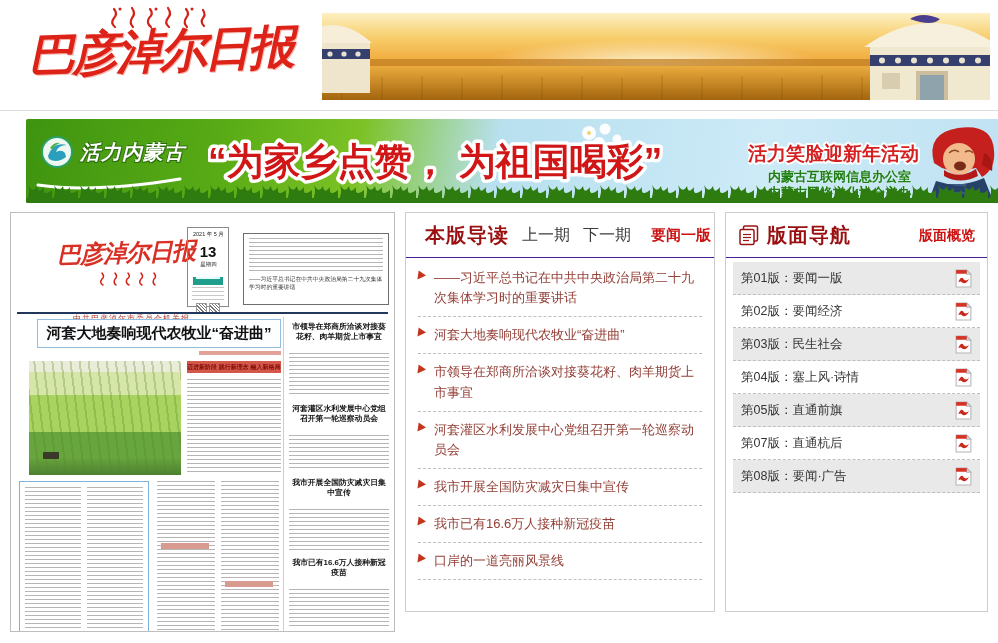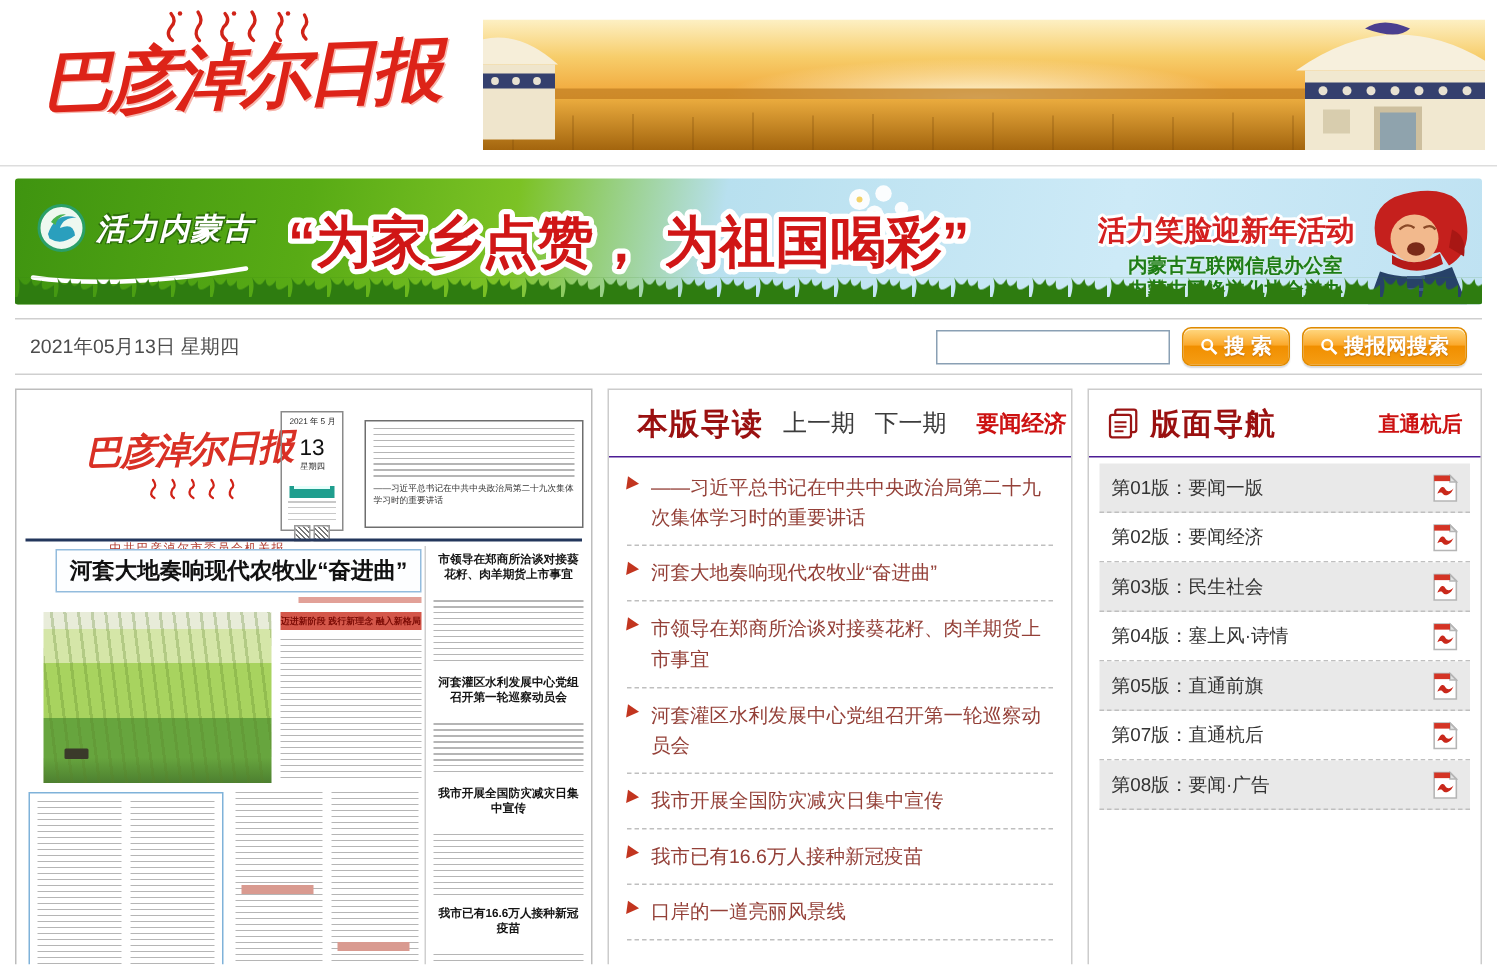--- a/index.html
+++ b/index.html
@@ -11,21 +11,21 @@
   .header { position:relative; height:110px; }
   .masthead { position:absolute; left:18px; top:2px; width:300px; height:106px; }
   .mast-mongol { position:absolute; left:88px; top:4px; }
   .mast-title { position:absolute; left:10px; top:18px; font-family:"DejaVu Serif","Liberation Serif",serif;
     font-weight:bold; font-style:italic; font-size:47px; color:#dd2318; letter-spacing:-3px;
     transform:rotate(-2deg); text-shadow:1px 1px 0 #f6b7ae; white-space:nowrap; }
   .header-photo { position:absolute; left:322px; top:13px; width:668px; height:87px; overflow:hidden; }
   .header-rule { border-top:1px solid #ddd; }
 
   
-  .banner-wrap { padding:8px 10px 0 10px; }
+  .banner-wrap { padding:8px 10px 0 26px; }
   .banner { position:relative; width:978px; height:84px; overflow:hidden; border-radius:2px;
     background:linear-gradient(100deg,#3f9410 0%,#58ab15 20%,#7cc225 34%,#b8e0ef 48%,#cdeaf7 75%,#bfe2f2 100%); }
   .banner-logo { position:absolute; left:14px; top:16px; display:flex; align-items:center; gap:6px; }
   .banner-logo-text { color:#fff; font-weight:bold; font-style:italic; font-size:20px;
     text-shadow:1px 1px 0 #2c6d0b, -1px 1px 0 #2c6d0b, 1px -1px 0 #2c6d0b; letter-spacing:1px; }
   .logo-swoosh { position:absolute; left:8px; top:56px; }
   .flowers { position:absolute; left:545px; top:2px; }
   .banner-slogan { position:absolute; left:182px; top:12px; }
   .banner-activity { position:absolute; left:722px; top:20px; }
   .banner-orgs { position:absolute; left:742px; top:50px; color:#1e7d16; font-weight:bold; font-size:13px; line-height:1.25;
@@ -48,21 +48,21 @@
   .content { display:flex; gap:10px; padding:9px 10px 0 10px; align-items:flex-start; }
 
   
   .paper { position:relative; width:385px; height:420px; background:#fff; border:1px solid #bdbdbd; overflow:hidden; cursor:pointer; }
   .p-mast-title { position:absolute; left:46px; top:24px; font-family:"DejaVu Serif","Liberation Serif",serif;
     font-weight:bold; font-style:italic; font-size:24px; color:#d93025; letter-spacing:-1px; transform:rotate(-2deg); white-space:nowrap; }
   .p-mongol { position:absolute; left:86px; top:58px; }
   .p-mast-org { position:absolute; left:62px; top:100px; font-size:8px; color:#b03a2e; letter-spacing:1px; }
   .p-datebox { position:absolute; left:176px; top:14px; width:42px; height:80px; border:1px solid #8a8a8a; padding:2px; text-align:center; }
   .p-date-m { font-size:10px; transform:scale(.55); transform-origin:center top; width:180%; margin-left:-40%; color:#222; white-space:nowrap; }
-  .p-date-d { font-size:15px; font-weight:normal; color:#111; line-height:1.05; }
+  .p-date-d { font-size:15px; font-weight:bold; color:#111; line-height:1.05; }
   .p-date-w { font-size:10px; transform:scale(.55); transform-origin:center top; width:180%; margin-left:-40%; color:#222; white-space:nowrap; }
   .p-date-badge { width:30px; height:8px; background:#1f9e8e; margin:2px auto 2px; }
   .p-date-badge i { display:block; height:2px; margin:3px 3px 0; background:#e6fffb; }
   .p-qr-row { display:flex; gap:2px; justify-content:center; margin-top:2px; }
   .qr { width:11px; height:11px; border:1px solid #999; background:repeating-linear-gradient(45deg,#777 0 1px,#fff 1px 2.4px); }
   .p-quote { position:absolute; left:232px; top:20px; width:146px; height:72px; border:1px solid #6e6e6e; padding:4px 5px; }
   .p-quote-attr { margin-top:3px; font-size:10px; color:#333; transform:scale(.58); transform-origin:0 0; width:172%; line-height:1.35; }
   .p-rule { position:absolute; left:6px; right:6px; top:99px; border-top:2px solid #23365c; }
   .p-headline-box { position:absolute; left:26px; top:106px; width:244px; height:29px; border:1px solid #93bcdd; background:#fdfeff;
     display:flex; align-items:center; justify-content:center; font-weight:bold; font-size:15px; color:#111; white-space:nowrap; }
@@ -246,40 +246,20 @@
           <pattern id="grassp" width="26" height="18" patternUnits="userSpaceOnUse">
             <path d="M0 18 C3 10 4 5 2 0 C7 8 9 4 11 1 C12 8 15 6 18 2 C17 10 21 9 26 5 L26 18 Z" fill="#2e7c10"></path>
           </pattern>
         </defs>
         <rect width="978" height="18" fill="url(#grassp)"></rect>
         <rect y="13" width="978" height="5" fill="#2e7c10"></rect>
       </svg>
     </div>
   </div>
 
-  <div class="toolbar">
-    <span class="date-text">2021年05月13日 星期四</span>
-    <div class="search-zone">
-      <input class="search-input" type="text" style="">
-      <button class="btn-orange">
-        <svg width="12" height="12" viewBox="0 0 12 12">
-          <circle cx="4.8" cy="4.8" r="3.2" fill="none" stroke="#fff" stroke-width="1.6"></circle>
-          <line x1="7.4" y1="7.4" x2="11" y2="11" stroke="#fff" stroke-width="1.8"></line>
-        </svg>
-        <span>搜 索</span>
-      </button>
-      <button class="btn-orange">
-        <svg width="12" height="12" viewBox="0 0 12 12">
-          <circle cx="4.8" cy="4.8" r="3.2" fill="none" stroke="#fff" stroke-width="1.6"></circle>
-          <line x1="7.4" y1="7.4" x2="11" y2="11" stroke="#fff" stroke-width="1.8"></line>
-        </svg>
-        <span>搜报网搜索</span>
-      </button>
-    </div>
-  </div>
 
   <div class="content">
 
     <div class="paper">
       <div class="p-mast-title">巴彦淖尔日报</div>
       <svg class="p-mongol" width="66" height="16" viewBox="0 0 66 16">
         <g stroke="#d02318" stroke-width="1.5" fill="none" stroke-linecap="round">
           <path d="M5 2 q3 4 0 6 q-3 4 1 6"></path>
             <path d="M18 2 q3 4 0 6 q-2 4 1 6"></path>
           <path d="M31 2 q3 4 -1 6 q-2 4 2 6"></path>
@@ -366,21 +346,21 @@
               <circle cx="5" cy="10.5" r="1.2"></circle>
               <circle cx="9" cy="10.5" r="1.2"></circle>
               <circle cx="13" cy="10.5" r="1.2"></circle>
               <circle cx="17" cy="10.5" r="1.2"></circle>
           <circle cx="5" cy="14.5" r="1.2"></circle>
               <circle cx="9" cy="14.5" r="1.2"></circle>
               <circle cx="17" cy="14.5" r="1.2"></circle>
             </g>
           <circle cx="13" cy="14.5" r="1.6" fill="#d42020"></circle>
         </svg>
-        <a class="archive-link">要闻经济</a>
+        <a class="archive-link">要闻一版</a>
       </div>
       <ul class="article-list">
         <li class="article-item"><i class="tri"></i><span>——习近平总书记在中共中央政治局第二十九次集体学习时的重要讲话</span></li>
         <li class="article-item"><i class="tri"></i><span>河套大地奏响现代农牧业“奋进曲”</span></li>
         <li class="article-item"><i class="tri"></i><span>市领导在郑商所洽谈对接葵花籽、肉羊期货上市事宜</span></li>
         <li class="article-item"><i class="tri"></i><span>河套灌区水利发展中心党组召开第一轮巡察动员会</span></li>
         <li class="article-item"><i class="tri"></i><span>我市开展全国防灾减灾日集中宣传</span></li>
         <li class="article-item"><i class="tri"></i><span>我市已有16.6万人接种新冠疫苗</span></li>
         <li class="article-item"><i class="tri"></i><span>口岸的一道亮丽风景线</span></li>
       </ul>
@@ -391,21 +371,21 @@
         <svg width="22" height="21" viewBox="0 0 22 21">
           <rect x="5.5" y="1" width="14" height="15" rx="1.5" fill="#fff" stroke="#9a1414" stroke-width="1.5"></rect>
           <rect x="2" y="4.5" width="14" height="15" rx="1.5" fill="#fff" stroke="#9a1414" stroke-width="1.5"></rect>
           <g stroke="#9a1414" stroke-width="1.2">
               <line x1="5" y1="9.5" x2="13" y2="9.5"></line>
               <line x1="5" y1="12.5" x2="13" y2="12.5"></line>
               <line x1="5" y1="15.5" x2="11" y2="15.5"></line>
             </g>
         </svg>
         <span class="panel-title">版面导航</span>
-        <a class="overview-link">直通杭后</a>
+        <a class="overview-link">版面概览</a>
       </div>
       <div class="nav-list">
         <div class="nav-row">
           <span>第01版：要闻一版</span>
           <span class="pdf-btn">
               <svg width="17" height="19" viewBox="0 0 16 18">
                 <path d="M1 1 h10 l4 4 v12 h-14 z" fill="#fff" stroke="#b5b5b5"></path>
                 <path d="M11 1 l4 4 h-4 z" fill="#e3e3e3" stroke="#b5b5b5"></path>
                 <rect x="1" y="1" width="10" height="3.5" fill="#d43425"></rect>
                 <path d="M3 12.5 C5 7.5 7 7.5 8 9.5 C9.5 12 12 10.5 13.2 9.2 C11.5 13.5 8 14.5 6.5 12.5 C5.5 11.1 4 12 3 12.5 Z" fill="#c9281b"></path>

